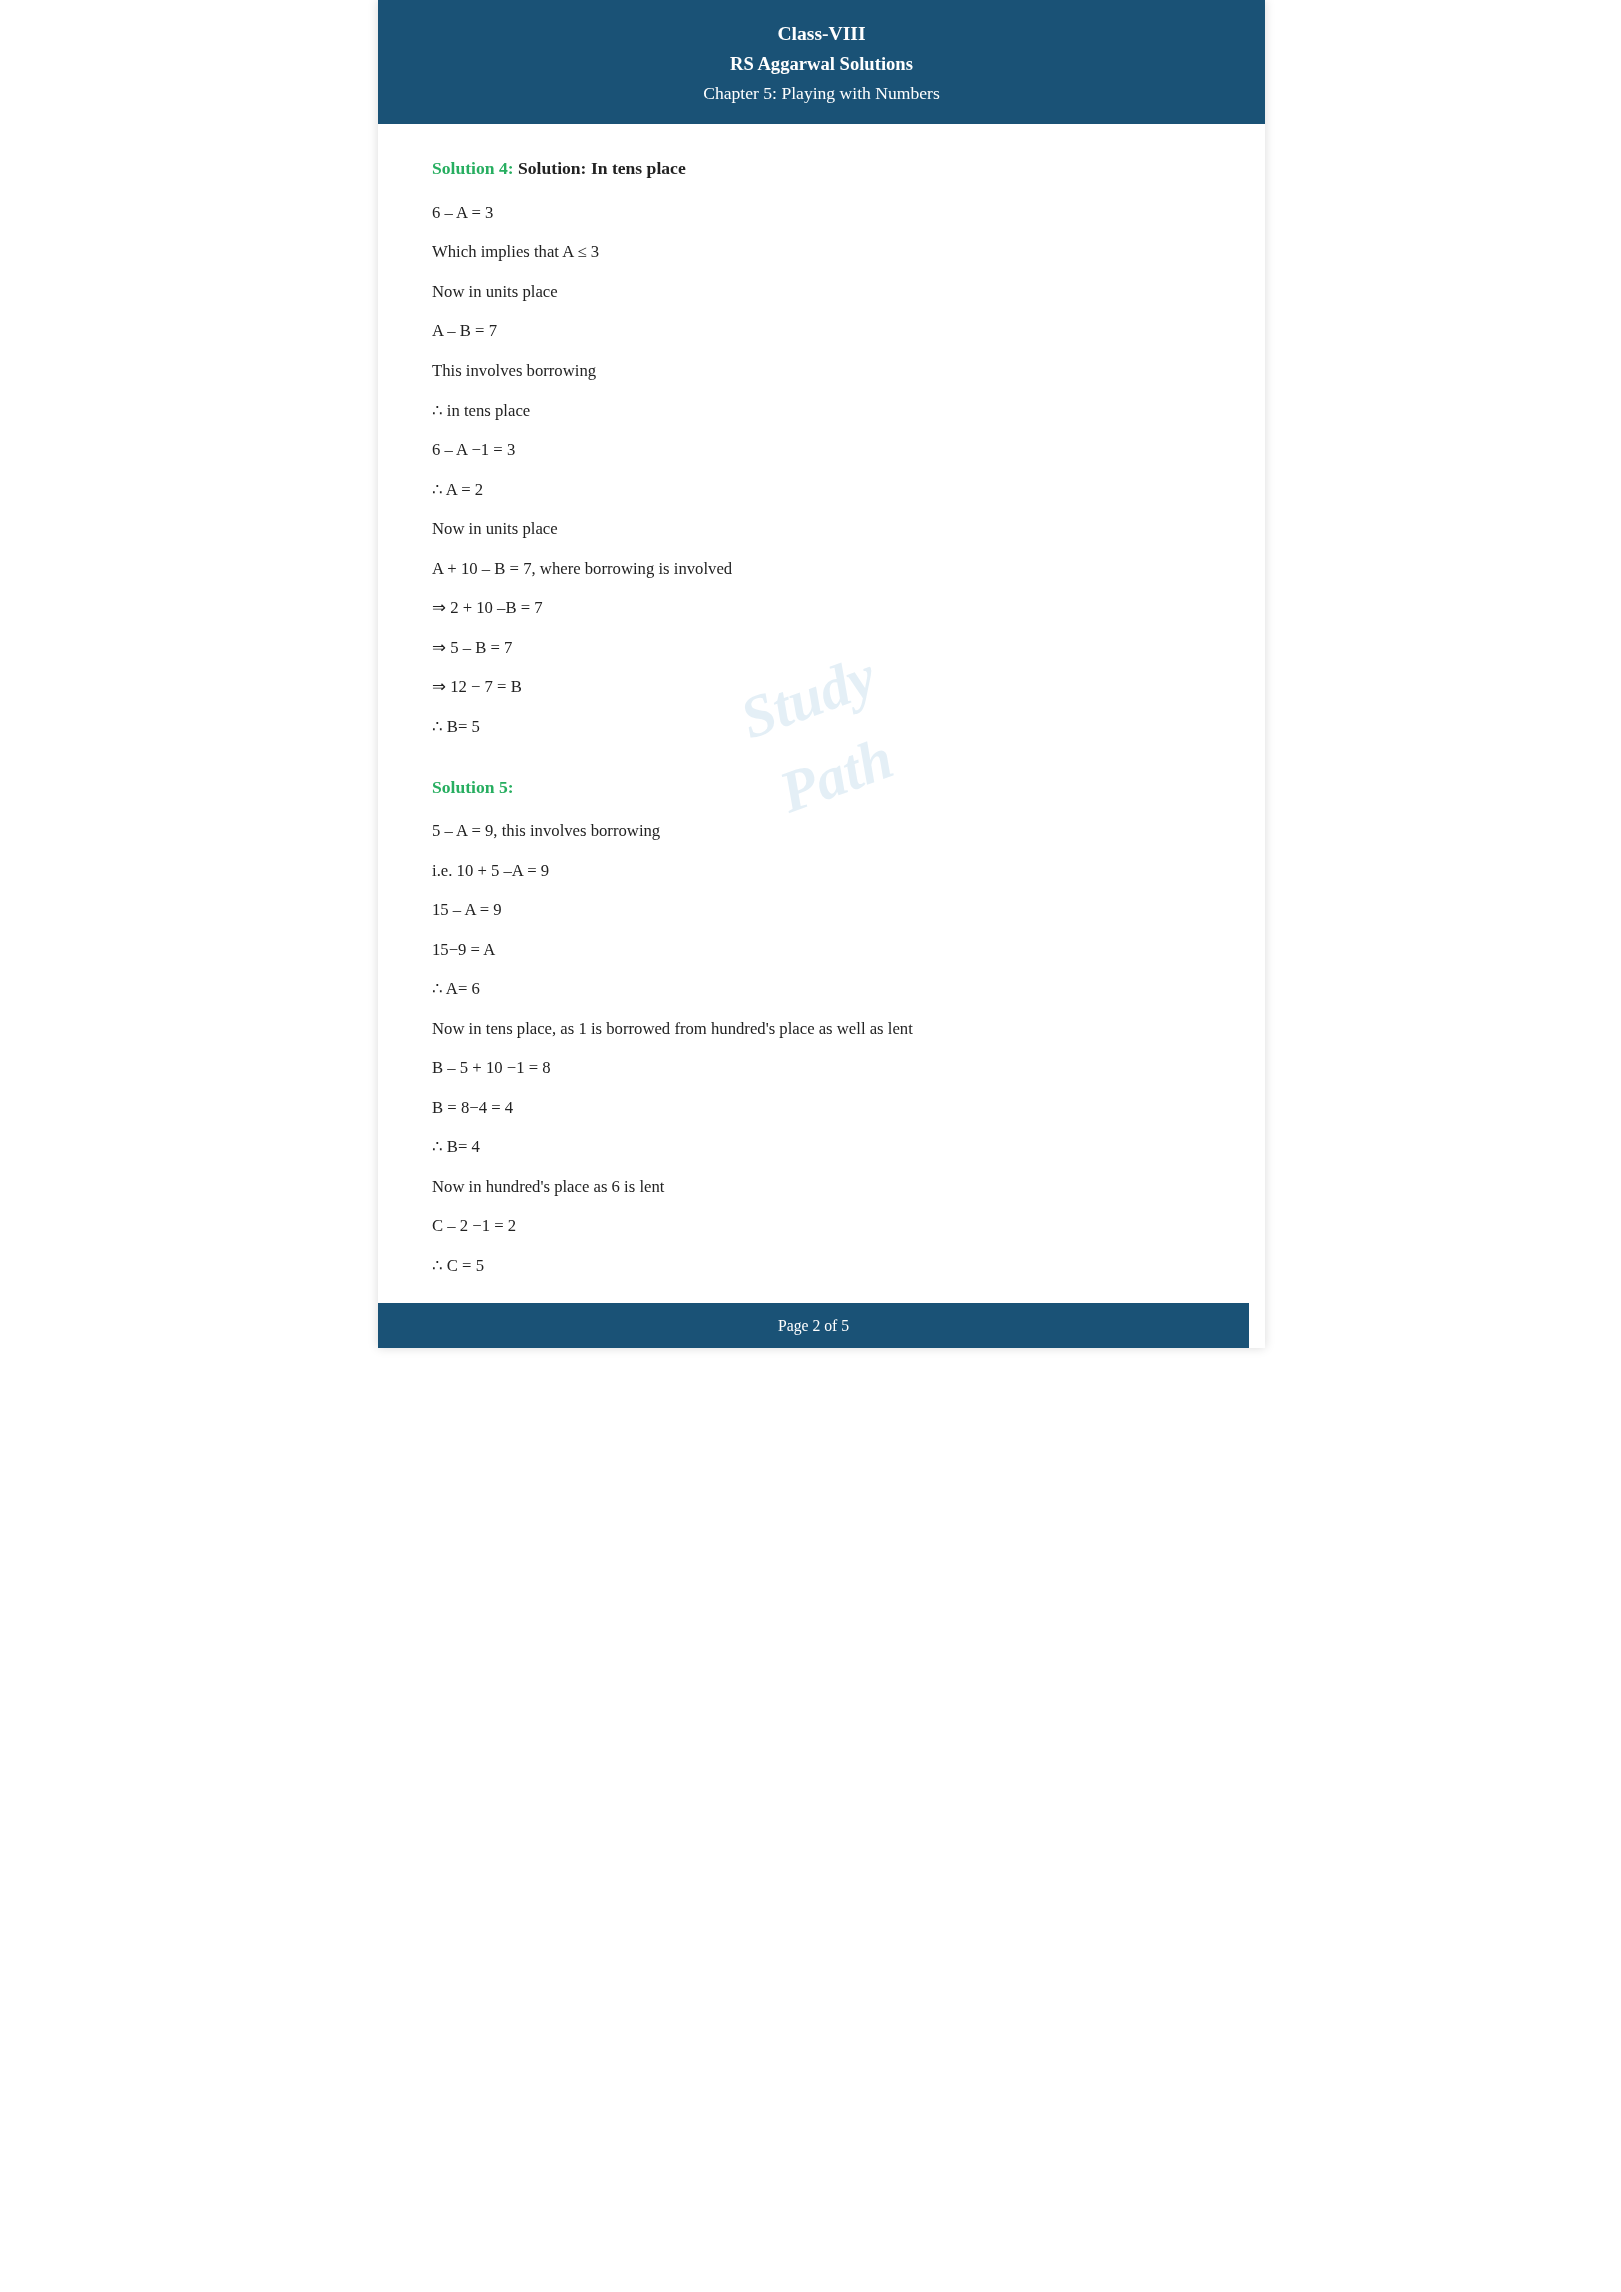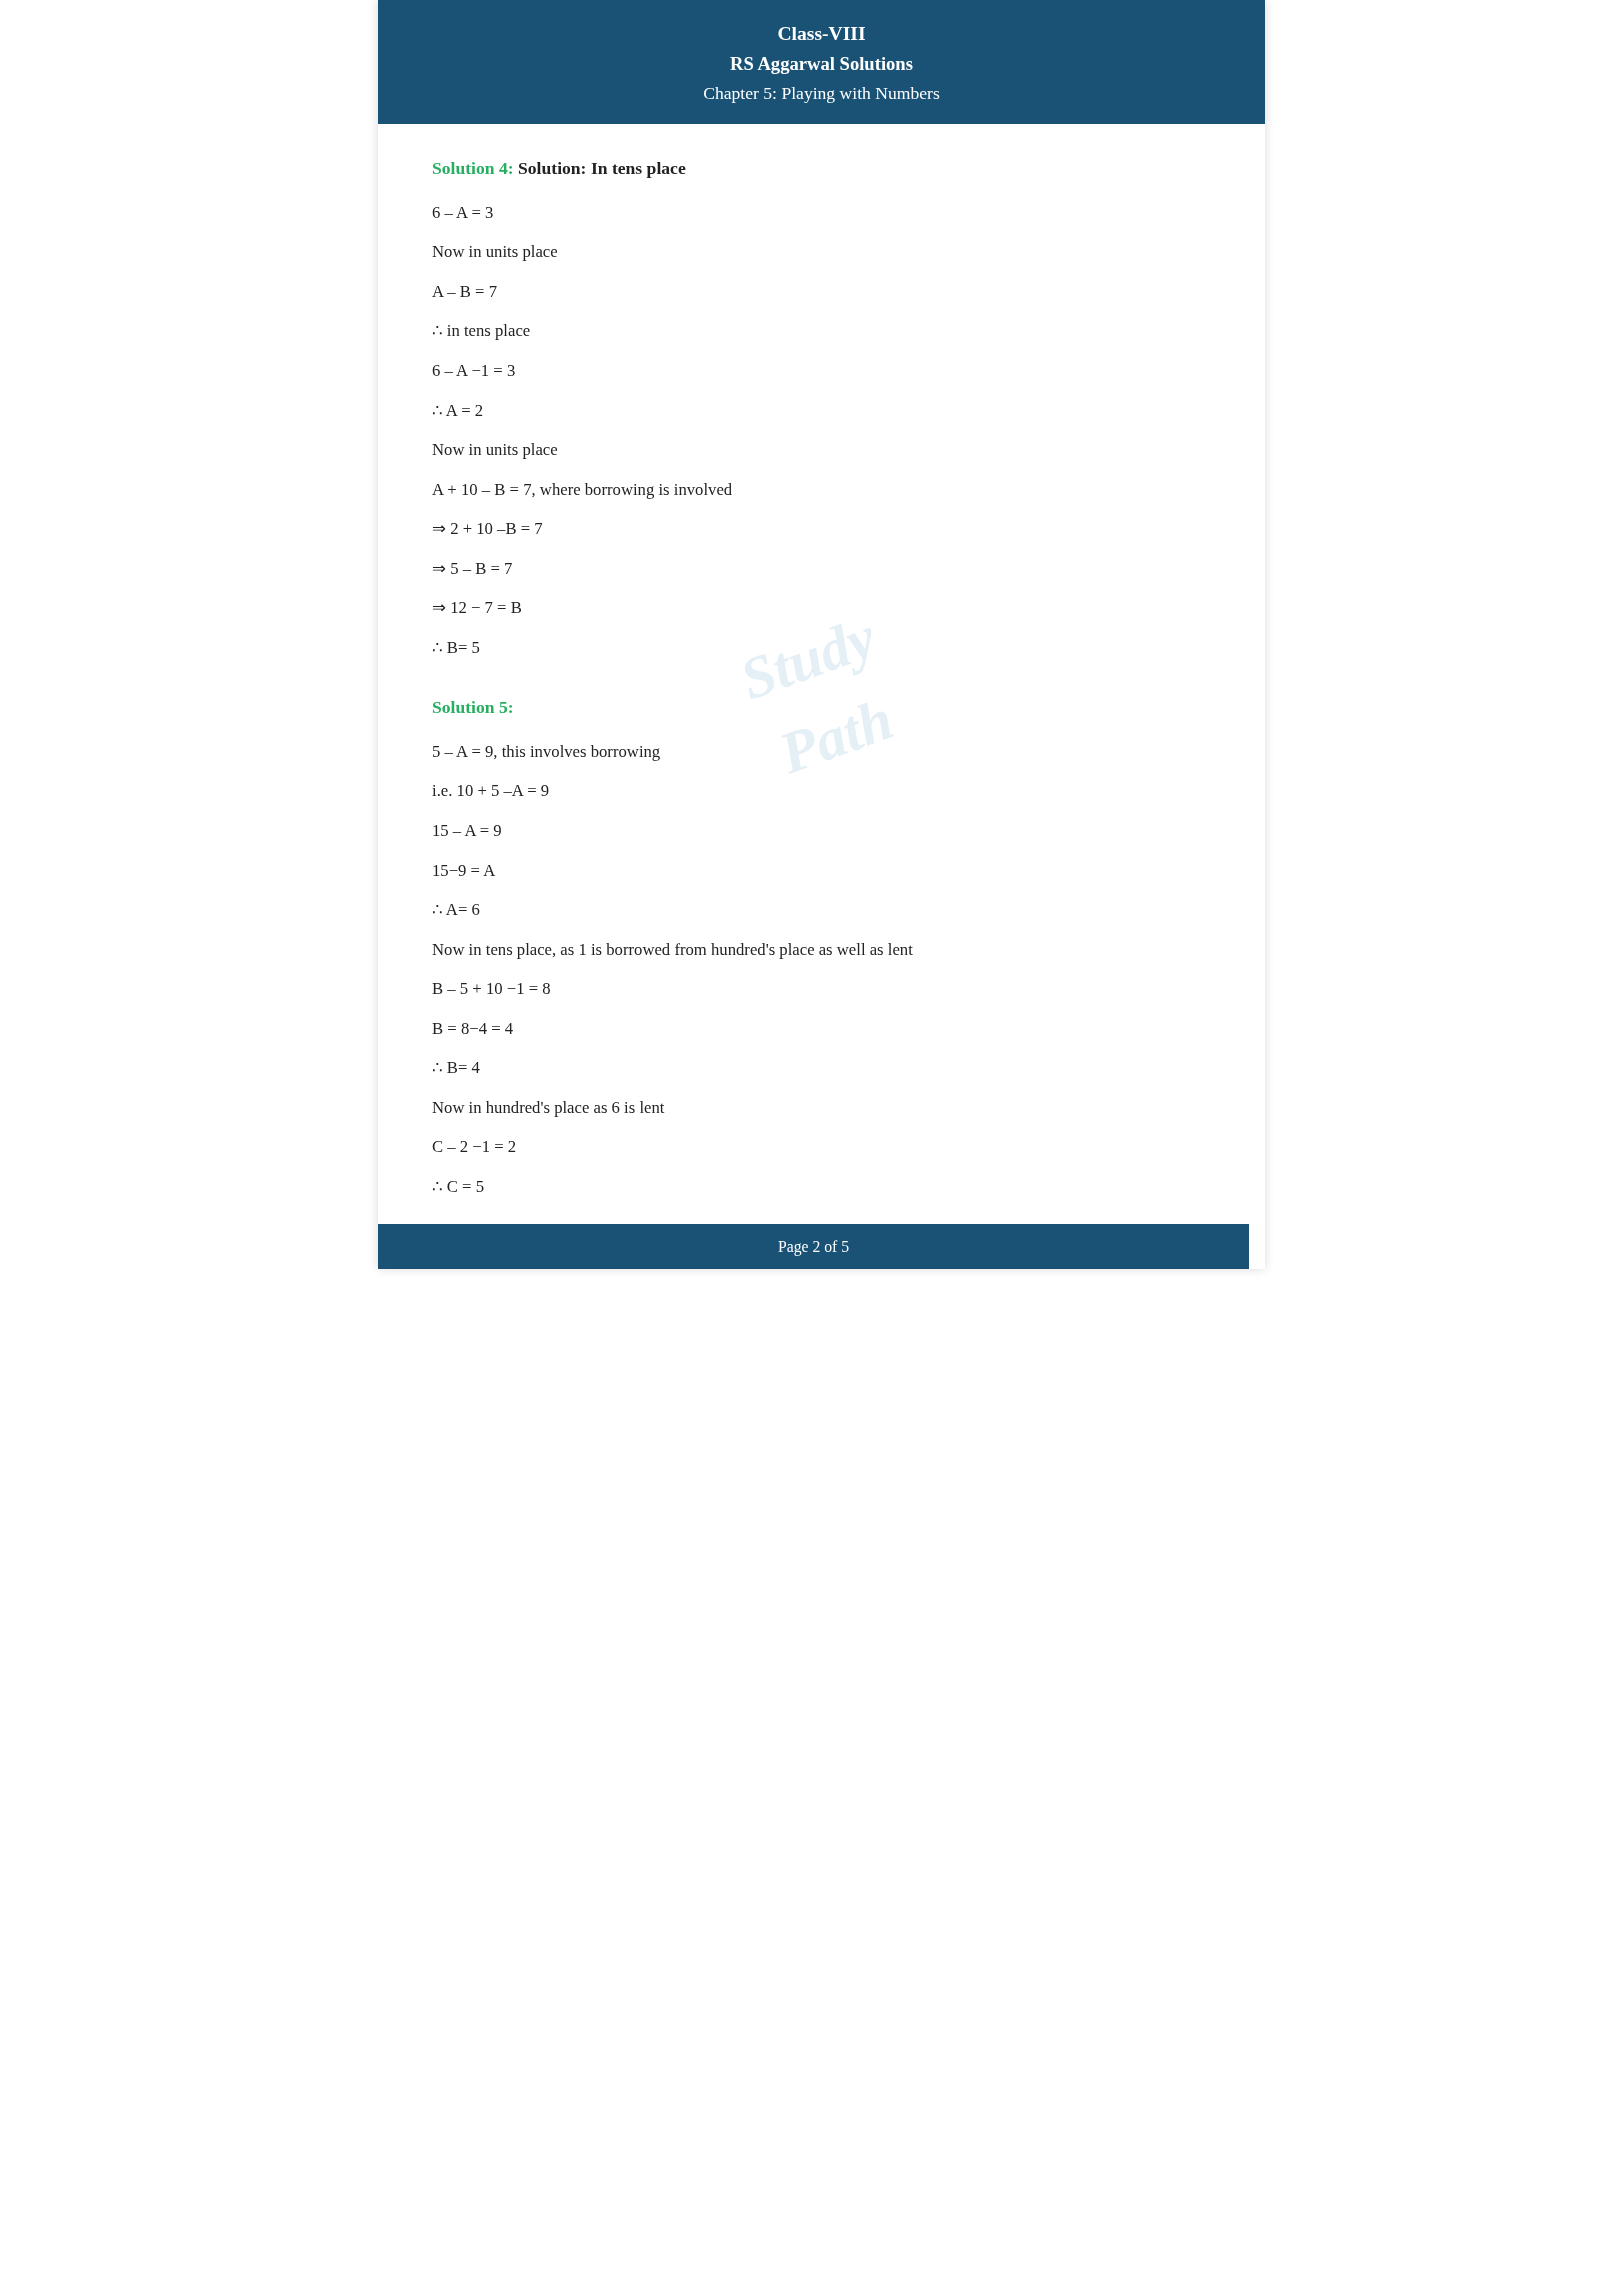--- a/index.html
+++ b/index.html
@@ -133,22 +133,24 @@
     <div class="watermark">
       <div>Study</div>
       <div>Path</div>
     </div>
 
     <div class="solution-heading">
       <span class="label">Solution 4:</span><span class="text"> Solution: In tens place</span>
     </div>
 
     <div class="line math">6 – A = 3</div>
+    <div class="line math">Which implies that A ≤ 3</div>
     <div class="line math">Now in units place</div>
     <div class="line math">A – B = 7</div>
+    <div class="line math">This involves borrowing</div>
     <div class="line math">∴ in tens place</div>
     <div class="line math">6 – A −1 = 3</div>
     <div class="line math">∴ A = 2</div>
     <div class="line math">Now in units place</div>
     <div class="line math">A + 10 – B = 7, where borrowing is involved</div>
     <div class="line math">⇒ 2 + 10 –B = 7</div>
     <div class="line math">⇒ 5 – B = 7</div>
     <div class="line math">⇒ 12 − 7 = B</div>
     <div class="line math">∴ B= 5</div>
 

